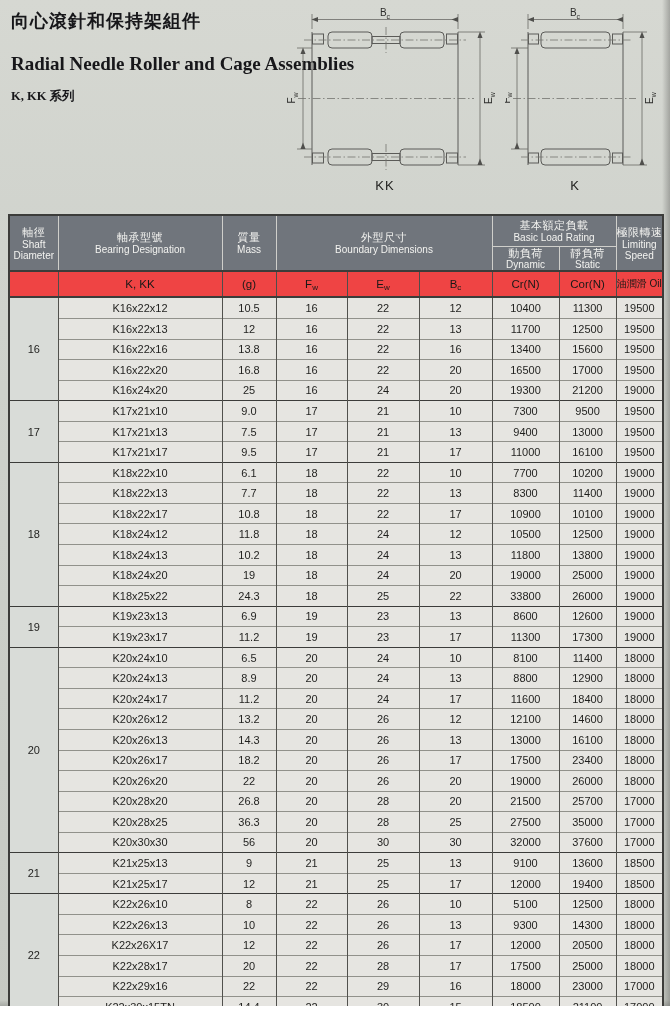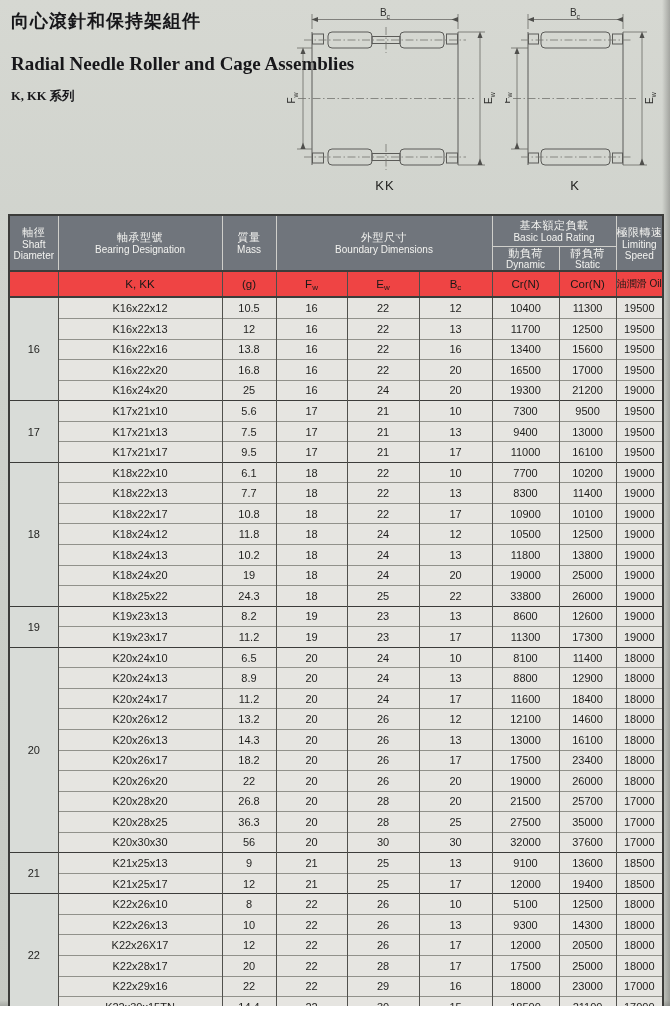--- a/index.html
+++ b/index.html
@@ -254,21 +254,21 @@
           <td>16</td>
           <td>24</td>
           <td>20</td>
           <td>19300</td>
           <td>21200</td>
           <td>19000</td>
         </tr>
         <tr class="gfirst">
           <td class="shaft" rowspan="3">17</td>
           <td>K17x21x10</td>
-          <td>5.6</td>
+          <td>9.0</td>
           <td>17</td>
           <td>21</td>
           <td>10</td>
           <td>7300</td>
           <td>9500</td>
           <td>19500</td>
         </tr>
         <tr>
           <td>K17x21x13</td>
           <td>7.5</td>
@@ -356,21 +356,21 @@
           <td>18</td>
           <td>25</td>
           <td>22</td>
           <td>33800</td>
           <td>26000</td>
           <td>19000</td>
         </tr>
         <tr class="gfirst">
           <td class="shaft" rowspan="2">19</td>
           <td>K19x23x13</td>
-          <td>8.2</td>
+          <td>6.9</td>
           <td>19</td>
           <td>23</td>
           <td>13</td>
           <td>8600</td>
           <td>12600</td>
           <td>19000</td>
         </tr>
         <tr>
           <td>K19x23x17</td>
           <td>11.2</td>

